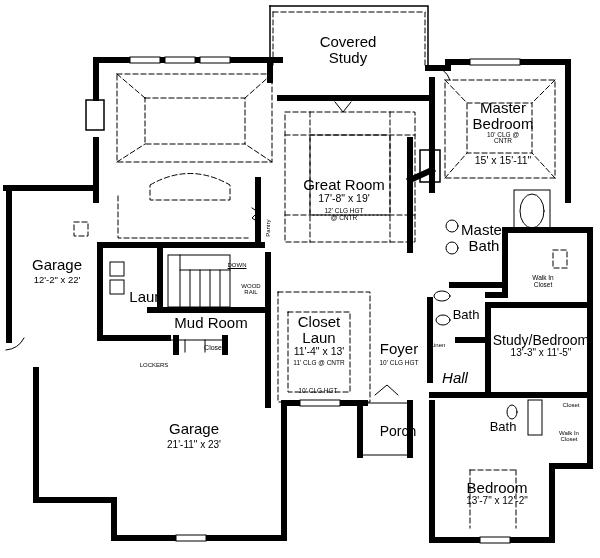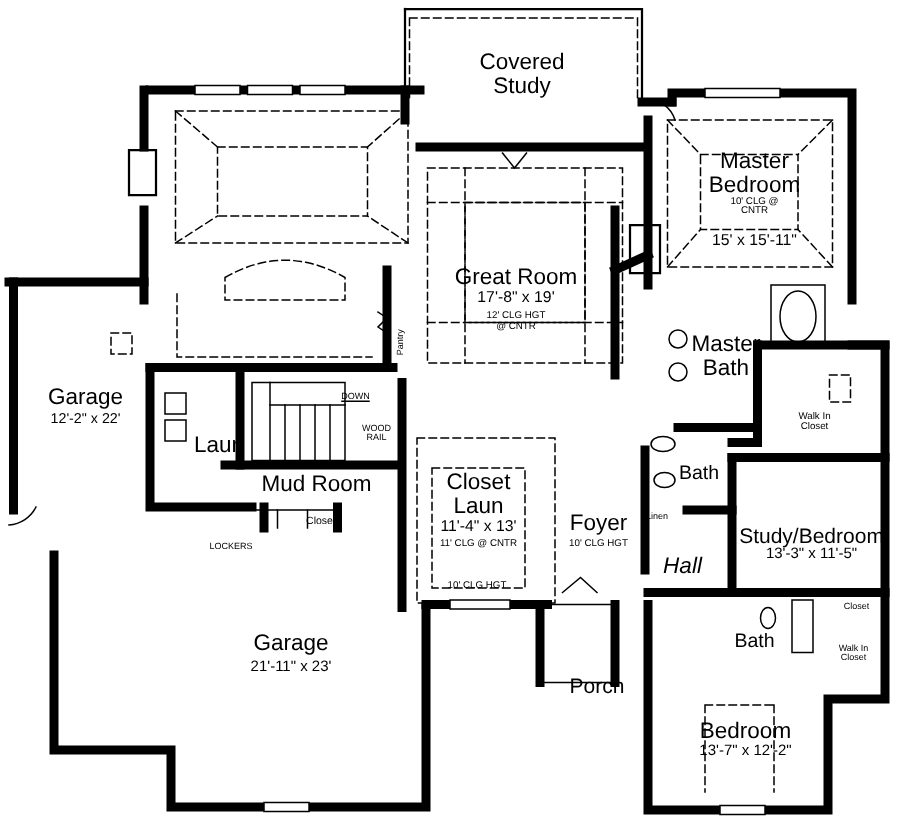--- a/index.html
+++ b/index.html
@@ -242,39 +242,39 @@
 </div>
 
 <div class="lbl small" style="left:438px;top:342px;font-size:6px;">
   <span>Linen</span>
 </div>
 
 <div class="lbl big" style="left:455px;top:370px;font-style:italic;">
   <span>Hall</span>
 </div>
 
-<div class="lbl big" style="left:541px;top:350px;font-size:14px;">
+<div class="lbl big" style="left:541px;top:333px;font-size:14px;">
   <span>Study/Bedroom</span>
   <span class="dim" style="font-size:10px;">13'-3" x 11'-5"</span>
 </div>
 
 <div class="lbl small" style="left:571px;top:402px;font-size:6px;">
   <span>Closet</span>
 </div>
 
 <div class="lbl med" style="left:503px;top:420px;">
   <span>Bath</span>
 </div>
 
 <div class="lbl small" style="left:569px;top:430px;font-size:6px;">
   <span>Walk In</span><br>
   <span>Closet</span>
 </div>
 
-<div class="lbl big" style="left:398px;top:450px;font-size:14px;">
+<div class="lbl big" style="left:398px;top:424px;font-size:14px;">
   <span>Porch</span>
 </div>
 
 <div class="lbl big" style="left:497px;top:480px;">
   <span>Bedroom</span>
   <span class="dim" style="font-size:10px;">13'-7" x 12'-2"</span>
 </div>
 
 <div class="lbl big" style="left:194px;top:421px;">
   <span>Garage</span>

